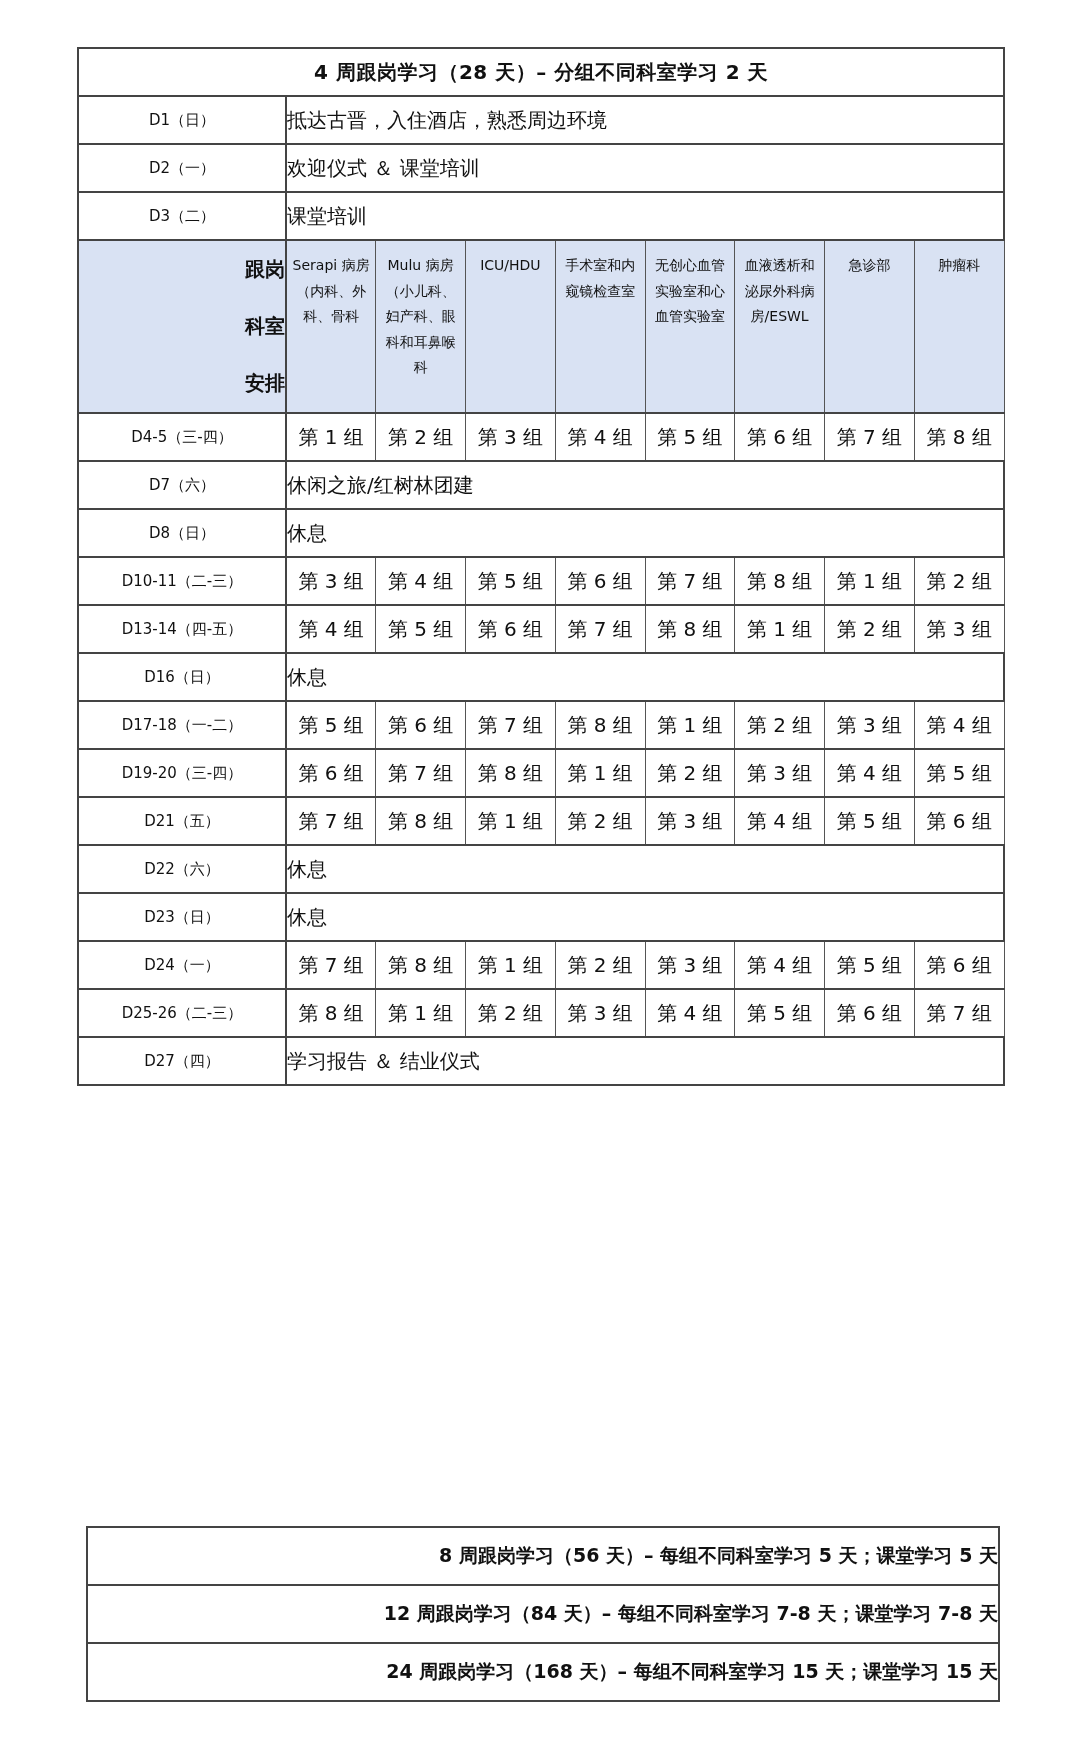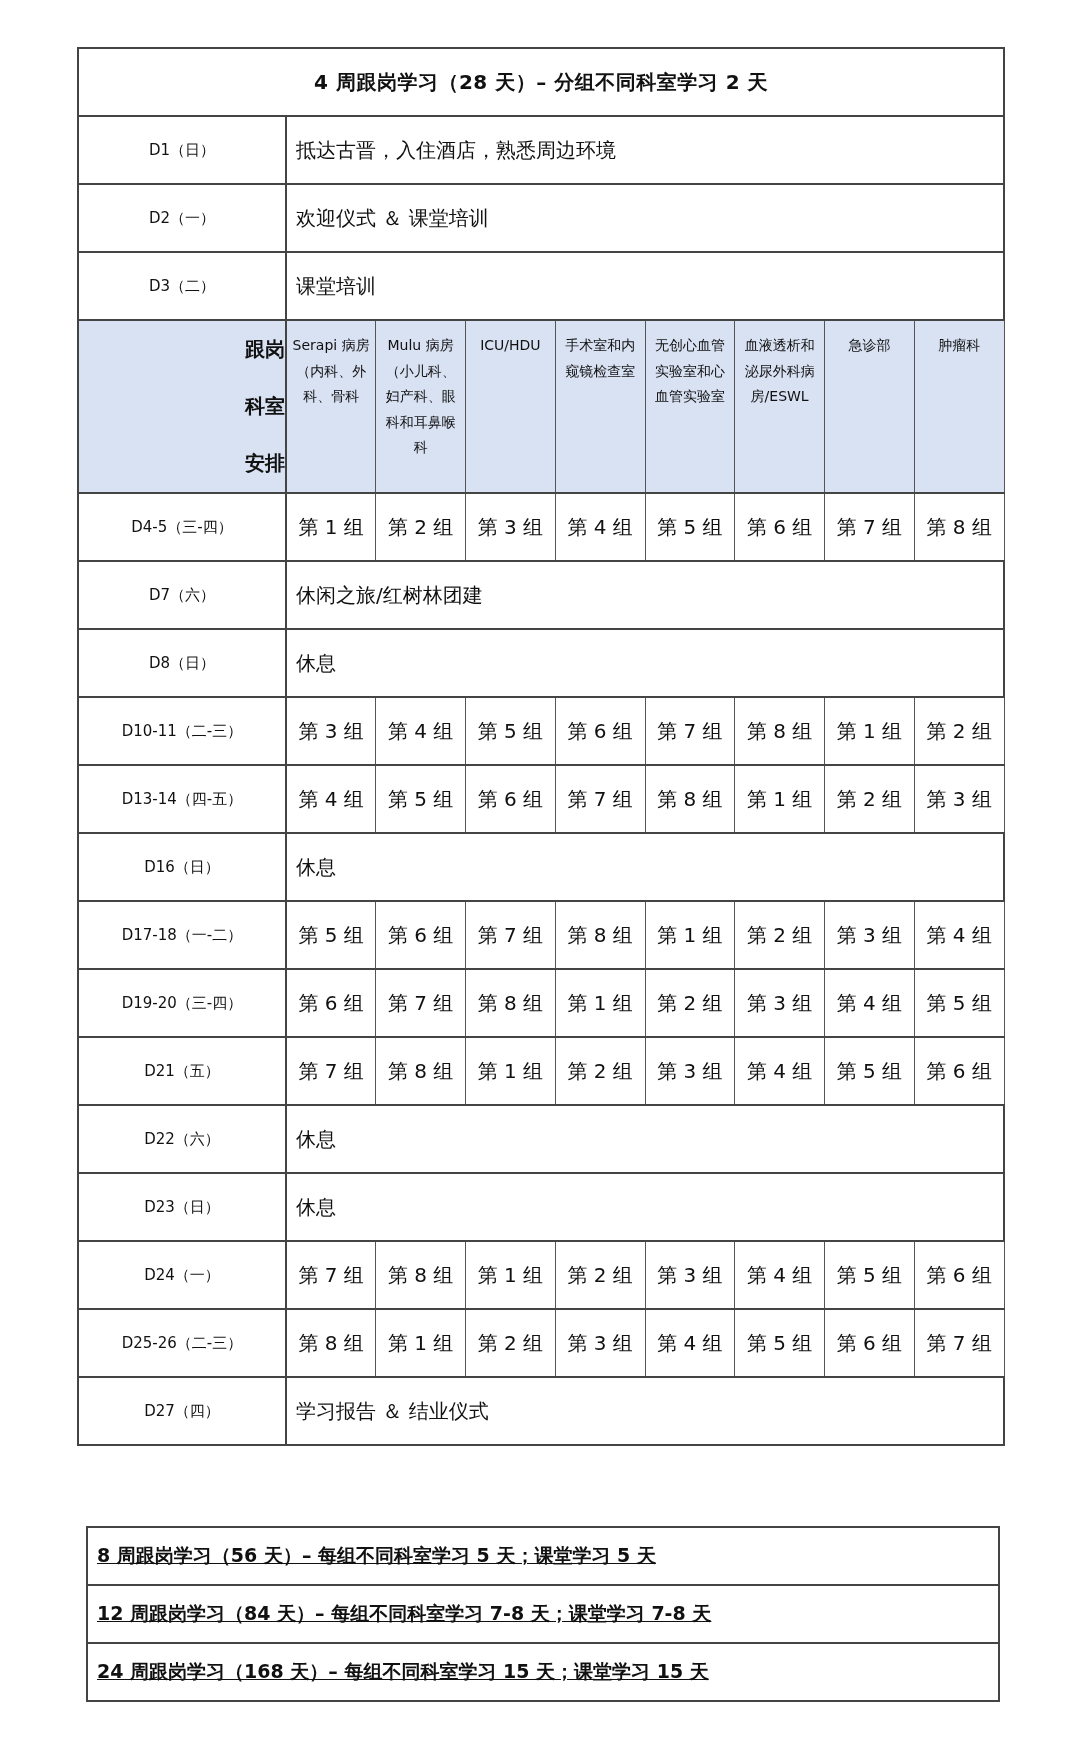--- a/index.html
+++ b/index.html
@@ -27,35 +27,34 @@
     vertical-align: middle;
   }
   #main-table {
     left: 77px;
     top: 47px;
     width: 926px;
   }
   #main-table col.c-day { width: 208px; }
   #main-table col.c-dept { width: 89.75px; }
 
-  .row-std { height: 68px; border-radius: 18px; }
+  .row-std { height: 48px; border-radius: 18px; }
   .title-cell {
     text-align: center;
     font-weight: bold;
     font-size: 20px;
     letter-spacing: 0.5px;
   }
   .day-cell {
     text-align: center;
     font-size: 15px;
   }
   .wide-cell {
     text-align: left;
     font-size: 20px;
-    padding-left: 9px;
   }
   .group-cell {
     text-align: center;
     font-size: 20px;
     white-space: nowrap;
     border-left: 1px solid #555;
     border-right: 1px solid #555;
   }
   .dept-row { height: 171px; }
   .dept-row td { background: #d9e2f3; }
@@ -79,22 +78,21 @@
   #summary-table {
     left: 86px;
     top: 1526px;
     width: 914px;
   }
   #summary-table td {
     height: 58px;
     font-weight: bold;
     font-size: 19px;
     padding-left: 9px;
-    text-align: left;
-    text-decoration: underline;
+    text-align: right;
   }
 </style>
 </head>
 <body>
 
 <table id="main-table">
   <colgroup>
     <col class="c-day">
       <col class="c-dept">
       <col class="c-dept">

